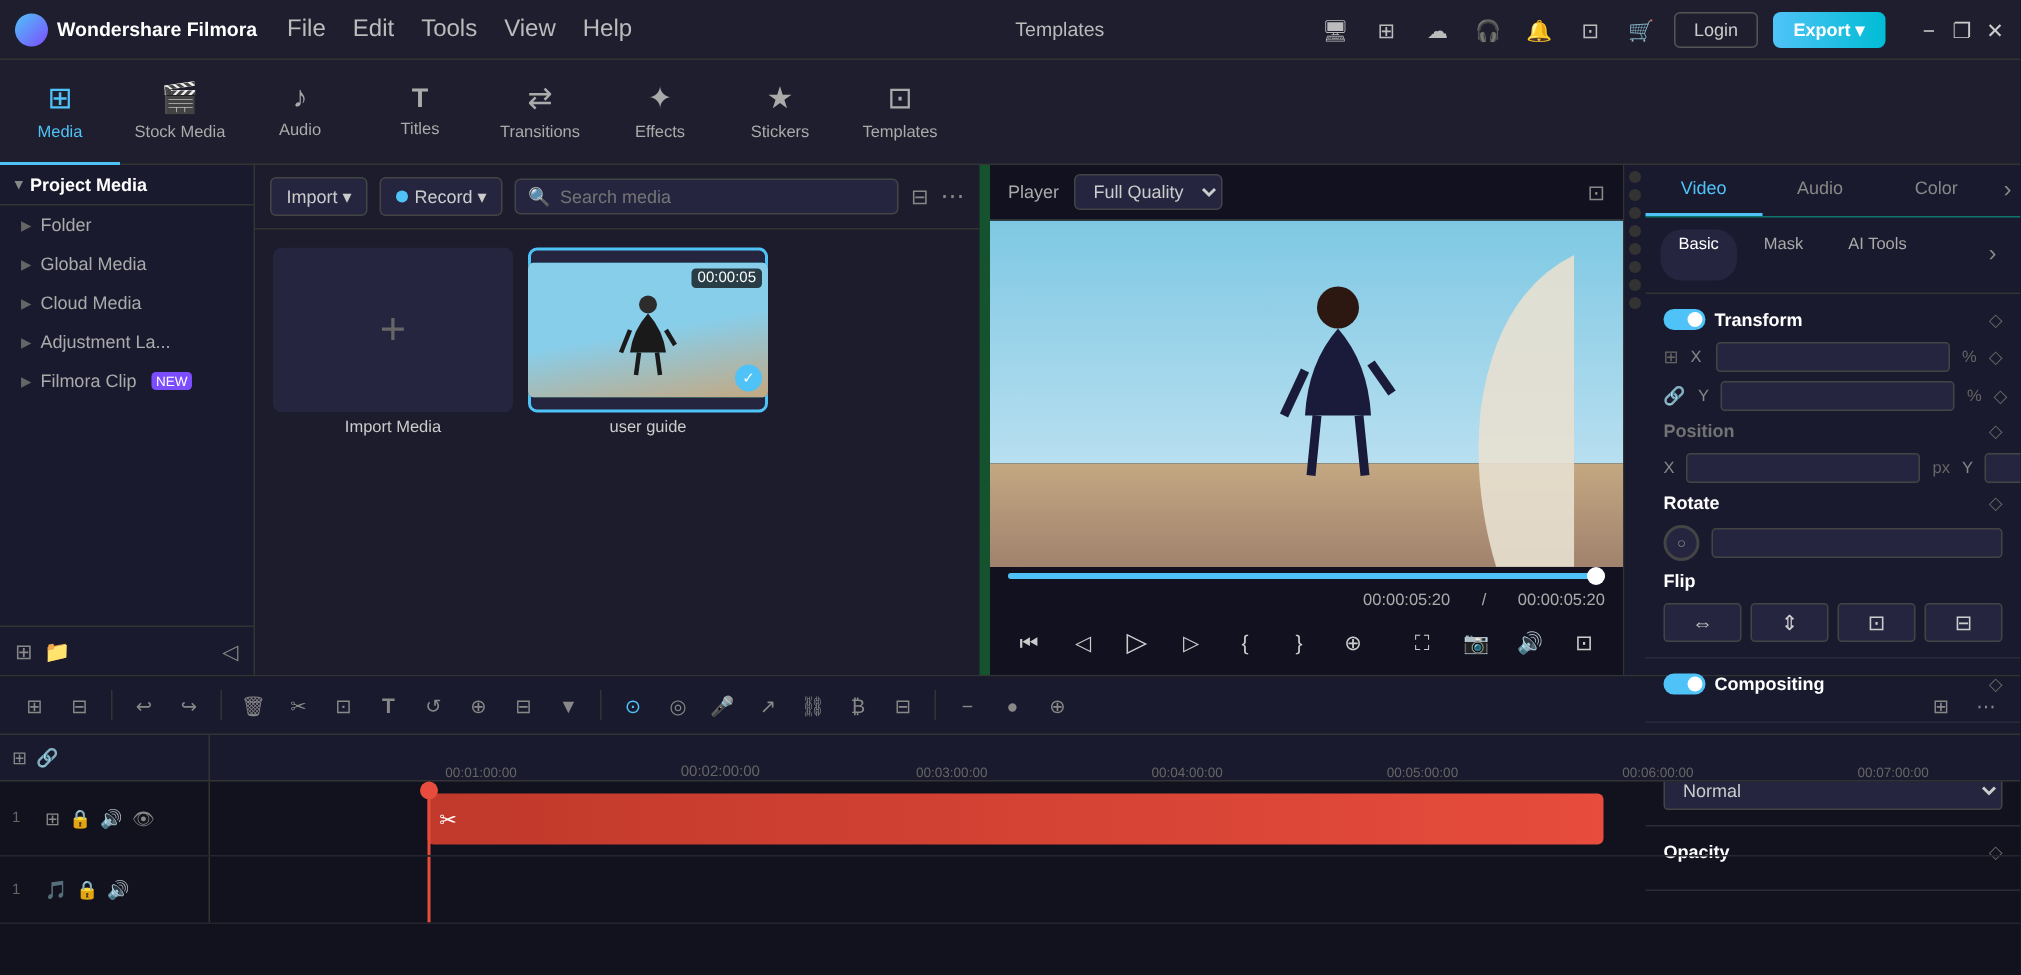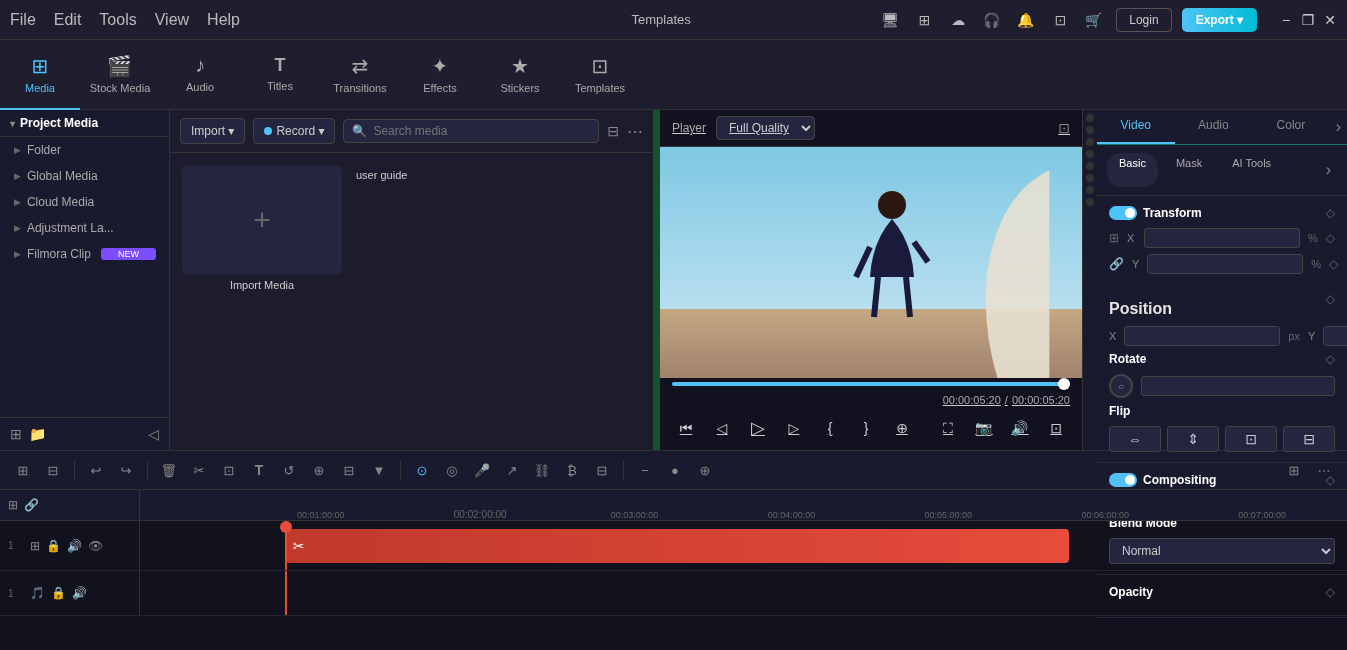--- a/index.html
+++ b/index.html
@@ -29,21 +29,21 @@
     
     #main { display: flex; height: calc(650px - 40px - 70px);  }
     
 
     
     #left-panel { width: 170px; background: #1a1a2e; border-right: 1px solid #333; display: flex; flex-direction: column; }
     #left-panel .panel-header { padding: 6px 10px; display: flex; align-items: center; justify-content: space-between; border-bottom: 1px solid #333; }
     #left-panel .panel-header .title { color: #fff; font-size: 12px; font-weight: 600; display: flex; align-items: center; gap: 5px; }
     .tree-item { padding: 6px 10px 6px 14px; display: flex; align-items: center; gap: 6px; cursor: pointer; color: #aaa; font-size: 12px; }
     .tree-item .arrow { font-size: 9px; color: #666; }
-    .new-badge { background: #7c4dff; color: #fff; font-size: 9px; padding: 1px 17px; border-radius: 3px; margin-left: 4px; }
+    .new-badge { background: #7c4dff; color: #fff; font-size: 9px; padding: 1px 3px; border-radius: 3px; margin-left: 4px; }
     .left-footer { display: flex; align-items: center; gap: 8px; padding: 8px 10px; border-top: 1px solid #333; margin-top: auto; }
     .left-footer .icon-btn { color: #888; cursor: pointer; font-size: 14px; }
 
     
     #media-panel { width: 490px; background: #1c1c2c; border-right: 7px solid #14532d; display: flex; flex-direction: column; }
     #media-toolbar { display: flex; align-items: center; gap: 8px; padding: 8px 10px; border-bottom: 1px solid #333; }
     .import-btn { background: #252540; border: 1px solid #444; color: #ccc; padding: 5px 10px; border-radius: 4px; cursor: pointer; font-size: 12px; display: flex; align-items: center; gap: 4px; }
     .record-btn { background: #252540; border: 1px solid #444; color: #ccc; padding: 5px 10px; border-radius: 4px; cursor: pointer; font-size: 12px; display: flex; align-items: center; gap: 4px; }
     .record-dot { width: 8px; height: 8px; background: #4fc3f7; border-radius: 50%; }
     .search-bar { flex: 1; background: #252540; border: 1px solid #444; border-radius: 4px; display: flex; align-items: center; padding: 4px 8px; gap: 6px; }
@@ -53,32 +53,32 @@
     .media-card.selected { border-color: #4fc3f7; }
     .add-icon { font-size: 30px; color: #666; }
     .media-thumb { width: 160px; height: 90px; object-fit: cover; border-radius: 4px; background: linear-gradient(135deg, #1a3a5c, #0d7c6a); overflow: hidden; position: relative; }
     .thumb-img { width: 100%; height: 100%; background: linear-gradient(135deg, #1a5c7c, #0d9e8a); }
     .thumb-duration { position: absolute; top: 4px; right: 4px; background: rgba(0,0,0,0.7); color: #fff; font-size: 10px; padding: 1px 4px; border-radius: 3px; }
     .thumb-check { position: absolute; bottom: 4px; right: 4px; width: 18px; height: 18px; background: #4fc3f7; border-radius: 50%; display: flex; align-items: center; justify-content: center; color: #fff; font-size: 10px; }
     .card-name { color: #ccc; font-size: 11px; margin-top: 4px; text-align: center; width: 100%; padding: 0 4px; overflow: hidden; text-overflow: ellipsis; white-space: nowrap; }
     .media-card-wrap { display: flex; flex-direction: column; }
 
     
-    #player-panel { flex: 1; background: #111120; display: flex; flex-direction: column; border-right: 1px solid #333; text-decoration: underline; }
+    #player-panel { flex: 1; background: #111120; display: flex; flex-direction: column; border-right: 1px solid #333; }
     #player-header { display: flex; align-items: center; padding: 6px 12px; border-bottom: 1px solid #333; gap: 10px; }
     #player-header .player-label { color: #aaa; font-size: 12px; }
     #player-header .quality-select { background: #252540; border: 1px solid #444; color: #ccc; padding: 3px 8px; border-radius: 4px; font-size: 12px; cursor: pointer; }
     #player-header .right { margin-left: auto; display: flex; gap: 8px; }
     #player-header .icon-btn { color: #888; cursor: pointer; font-size: 14px; }
     #player-video { flex: 1; background: #050510; display: flex; align-items: center; justify-content: center; position: relative; }
     #player-timeline { padding: 4px 12px; }
     .timeline-bar { height: 4px; background: #333; border-radius: 2px; position: relative; }
     .timeline-progress { height: 4px; background: #4fc3f7; border-radius: 2px; width: 100%; }
     .timeline-thumb { width: 12px; height: 12px; background: #fff; border-radius: 50%; position: absolute; right: 0; top: -4px; }
-    #player-time { display: flex; justify-content: flex-end; gap: 4px; padding: 4px 12px 2px; font-size: 11px; color: #aaa; }
+    #player-time { display: flex; justify-content: flex-end; gap: 21px; padding: 4px 12px 2px; font-size: 11px; color: #aaa; }
     #player-controls { display: flex; align-items: center; justify-content: center; gap: 8px; padding: 6px 12px 8px; }
     .ctrl-btn { width: 28px; height: 28px; background: transparent; border: none; color: #ccc; cursor: pointer; font-size: 14px; display: flex; align-items: center; justify-content: center; border-radius: 4px; }
 
     
     #player-scroll { width: 14px; background: #1a1a2e; display: flex; flex-direction: column; align-items: center; padding: 4px 0; gap: 4px; }
     .scroll-dot { width: 8px; height: 8px; background: #333; border-radius: 50%; }
 
     
     #right-panel { width: 250px; background: #1a1a2e; display: flex; flex-direction: column; }
     #right-panel .tab-header { display: flex; border-bottom: 1px solid #0f766e; }
@@ -120,20 +120,24 @@
 
     
     .video-bg { width: 100%; height: 100%; position: relative; overflow: hidden; }
     .sky { position: absolute; top: 0; left: 0; right: 0; bottom: 30%; background: linear-gradient(180deg, #7ec8e3 0%, #b8dff0 100%); }
     .ground { position: absolute; bottom: 0; left: 0; right: 0; height: 30%; background: linear-gradient(180deg, #c4a882, #a0826d); }
   </style>
 </head>
 <body>
 
 <div id="topbar">
+  <div class="logo">
+    <div class="logo-icon"></div>
+    <span class="logo-text">Wondershare Filmora</span>
+  </div>
   <div class="menu-items">
     <span class="menu-item">File</span>
     <span class="menu-item">Edit</span>
     <span class="menu-item">Tools</span>
     <span class="menu-item">View</span>
     <span class="menu-item">Help</span>
   </div>
   <div class="title">Templates</div>
   <div class="right-icons">
     <div class="icon-btn">🖥</div>
@@ -240,20 +244,37 @@
       <span style="color:#888; cursor:pointer; font-size:16px;">⋯</span>
     </div>
     <div id="media-grid">
       <div class="media-card-wrap">
         <div class="media-card">
           <span class="add-icon">+</span>
         </div>
         <div class="card-name">Import Media</div>
       </div>
       <div class="media-card-wrap">
+        <div class="media-card selected">
+          <div class="media-thumb">
+            <div class="thumb-img" style="background: linear-gradient(170deg, #87ceeb 50%, #c4a882 100%); position:relative;">
+
+              <svg style="position:absolute;bottom:10px;left:50%;transform:translateX(-50%);" width="40" height="60" viewBox="0 0 40 60">
+                <ellipse cx="20" cy="8" rx="6" ry="6" fill="#2c2c2c"></ellipse>
+                <path d="M20 14 Q10 25 8 40 L32 40 Q30 25 20 14Z" fill="#1a1a1a"></path>
+                <line x1="8" y1="25" x2="2" y2="40" stroke="#1a1a1a" stroke-width="3"></line>
+                <line x1="32" y1="25" x2="38" y2="35" stroke="#1a1a1a" stroke-width="3"></line>
+                <line x1="14" y1="40" x2="12" y2="55" stroke="#1a1a1a" stroke-width="3"></line>
+                <line x1="26" y1="40" x2="28" y2="55" stroke="#1a1a1a" stroke-width="3"></line>
+              </svg>
+            </div>
+            <span class="thumb-duration">00:00:05</span>
+            <span class="thumb-check">✓</span>
+          </div>
+        </div>
         <div class="card-name">user guide</div>
       </div>
     </div>
   </div>
 
   <div id="player-panel" style="display:flex; flex-direction:column; flex:1; background:#111120;">
     <div id="player-header">
       <span class="player-label">Player</span>
       <select class="quality-select">
         <option>Full Quality</option>
@@ -372,21 +393,21 @@
       </div>
       <div class="prop-row">
         <span class="link-icon">🔗</span>
         <span class="prop-label">Y</span>
         <input class="prop-input" type="text" style="">
         <span class="prop-unit">%</span>
         <span class="diamond-icon">◇</span>
       </div>
 
       <div class="prop-section-header" style="margin-top:6px;">
-        <span style="color:#e5e5e5; font-size:16px; font-weight:600;margin-top:20px;">Position</span>
+        <span style="color:#737373; font-size:12px; font-weight:600;">Position</span>
         <span class="diamond-icon">◇</span>
       </div>
       <div class="prop-full-row">
         <span class="prop-label">X</span>
         <input class="prop-input" type="text" style="">
         <span class="prop-unit">px</span>
         <span class="prop-label">Y</span>
         <input class="prop-input" type="text" style="">
 
       </div>

